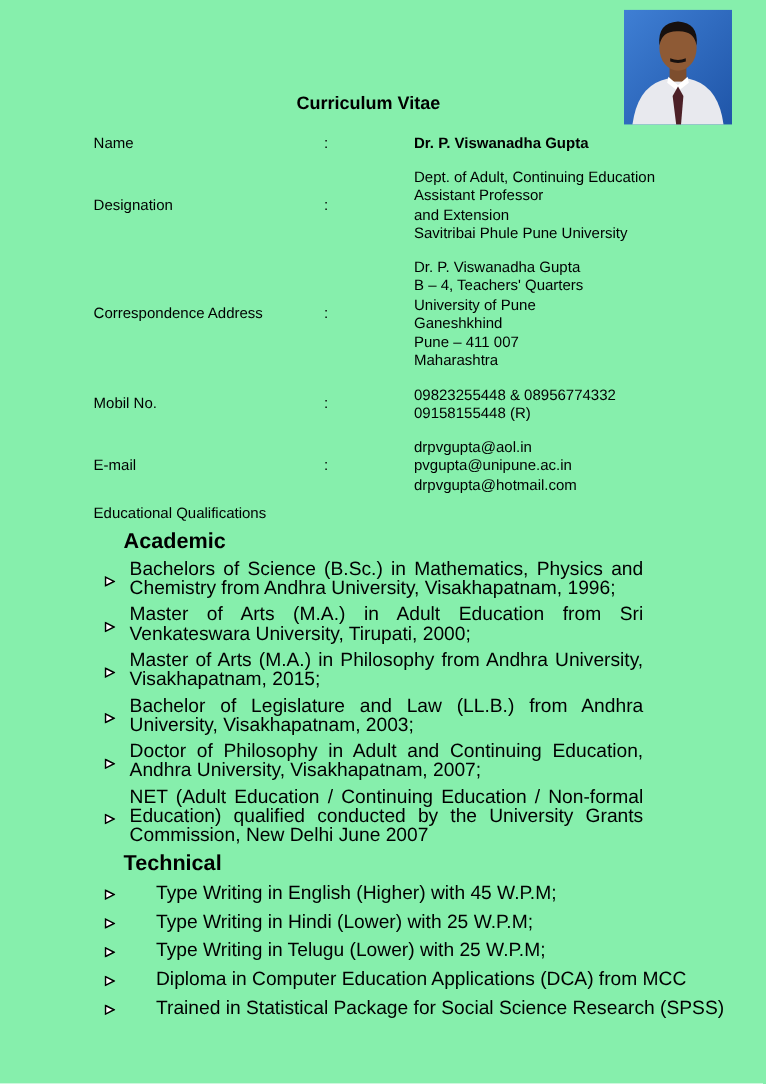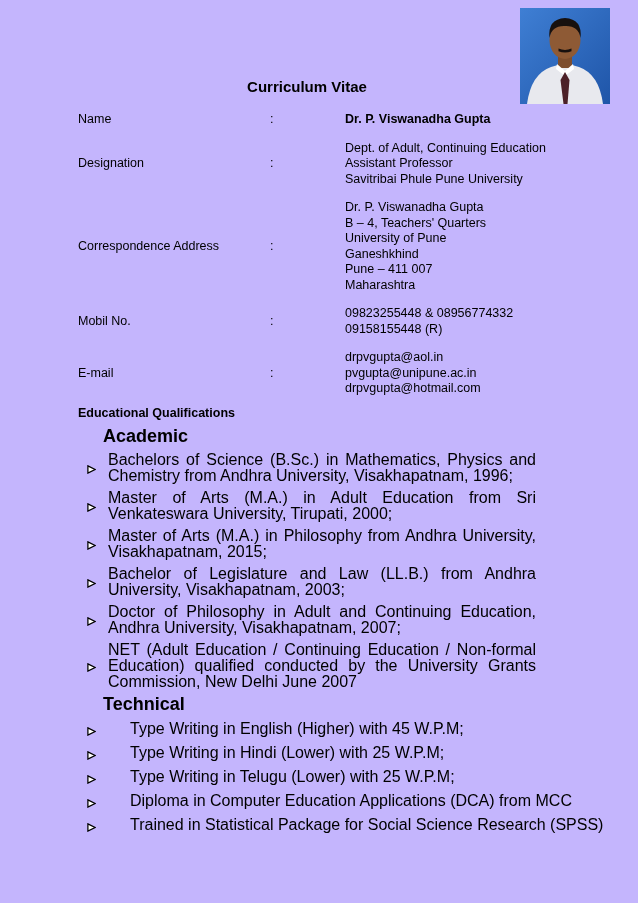--- a/index.html
+++ b/index.html
@@ -1,21 +1,21 @@
 <!DOCTYPE html>
 <html><head>
 <meta charset="utf-8">
 <style>
   html, body { margin: 0; padding: 0; background: #ffffff; }
   .page {
     position: relative;
     width: 638px;
     height: 903px;
     box-sizing: border-box;
-    background: #c4b5fd;
+    background: #86efac;
     font-family: "Liberation Sans", sans-serif;
     color: #000000;
     padding: 78px 102px 0 78px;
     overflow: hidden;
   }
   .photo-frame {
     position: absolute;
     top: 8px;
     right: 28px;
     width: 90px;
@@ -36,21 +36,21 @@
     line-height: 15.5px;
     margin-bottom: 13px;
   }
   .field-label { width: 192px; flex: none; }
   .field-colon { width: 75px; flex: none; }
   .field-value { flex: 1; }
   .field-value .value-line { white-space: nowrap; }
   .bold { font-weight: bold; }
   .email-row { margin-bottom: 8px; }
   .section-heading {
-    font-weight: bold;
+    font-weight: normal;
     font-size: 12.5px;
     line-height: 16px;
     margin-bottom: 7px;
   }
   .sub-heading {
     font-weight: bold;
     font-size: 18px;
     line-height: 16px;
     margin: 0 0 8px 25px;
   }
@@ -115,20 +115,21 @@
       <div class="value-line">Dr. P. Viswanadha Gupta</div>
     </div>
   </div>
 
   <div class="field-row">
     <div class="field-label">Designation</div>
     <div class="field-colon">:</div>
     <div class="field-value">
       <div class="value-line">Dept. of Adult, Continuing Education</div>
       <div class="value-line">Assistant Professor</div>
+      <div class="value-line">and Extension</div>
       <div class="value-line">Savitribai Phule Pune University</div>
     </div>
   </div>
 
   <div class="field-row">
     <div class="field-label">Correspondence Address</div>
     <div class="field-colon">:</div>
     <div class="field-value">
       <div class="value-line">Dr. P. Viswanadha Gupta</div>
       <div class="value-line">B – 4, Teachers' Quarters</div>

